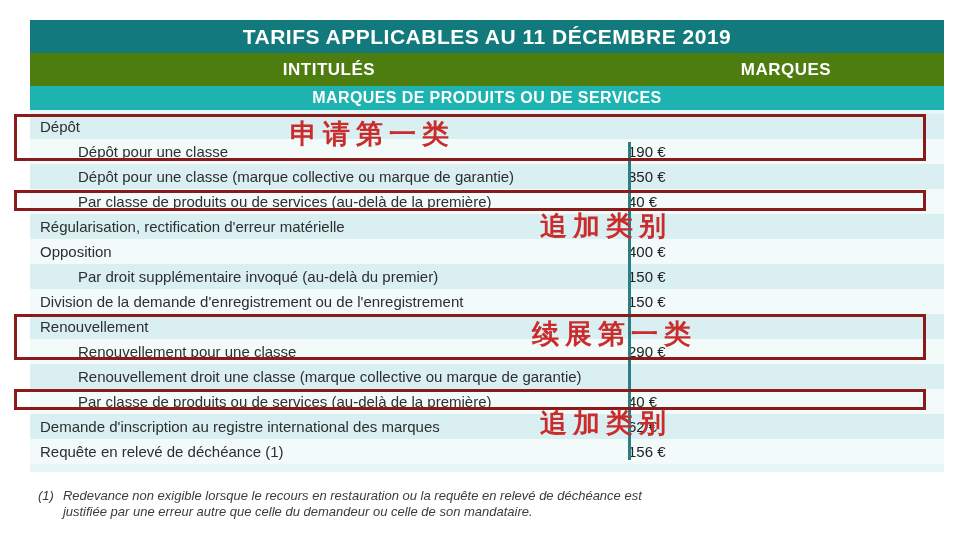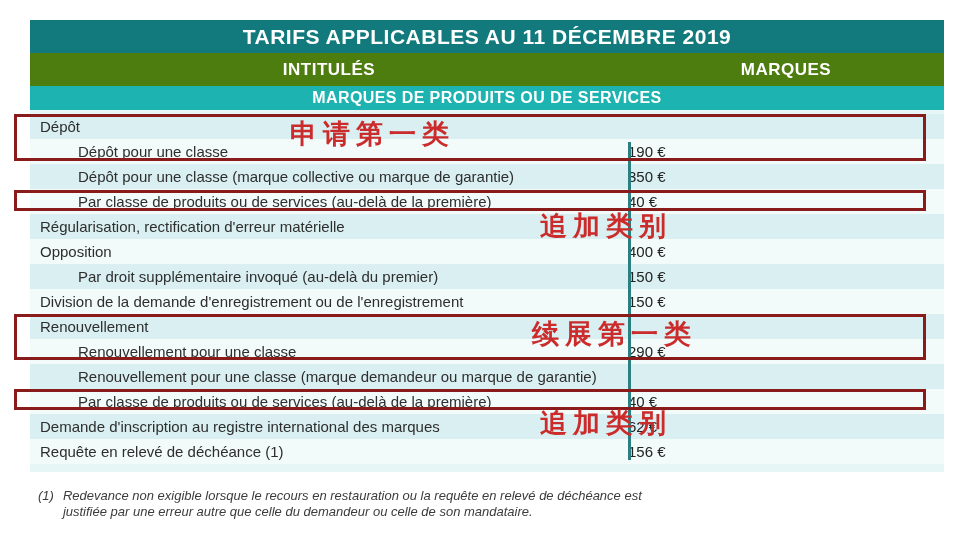--- a/index.html
+++ b/index.html
@@ -91,21 +91,21 @@
       </div>
       <div class="row">
         <div class="lbl">Renouvellement</div>
         <div class="val"></div>
       </div>
       <div class="row ind">
         <div class="lbl">Renouvellement pour une classe</div>
         <div class="val">290 €</div>
       </div>
       <div class="row ind">
-        <div class="lbl">Renouvellement pour une classe (marque demandeur ou marque de garantie)</div>
+        <div class="lbl">Renouvellement droit une classe (marque collective ou marque de garantie)</div>
       </div>
       <div class="row ind">
         <div class="lbl">Par classe de produits ou de services (au-delà de la première)</div>
         <div class="val">40 €</div>
       </div>
       <div class="row">
         <div class="lbl">Demande d'inscription au registre international des marques</div>
         <div class="val">62 €</div>
       </div>
       <div class="row">

